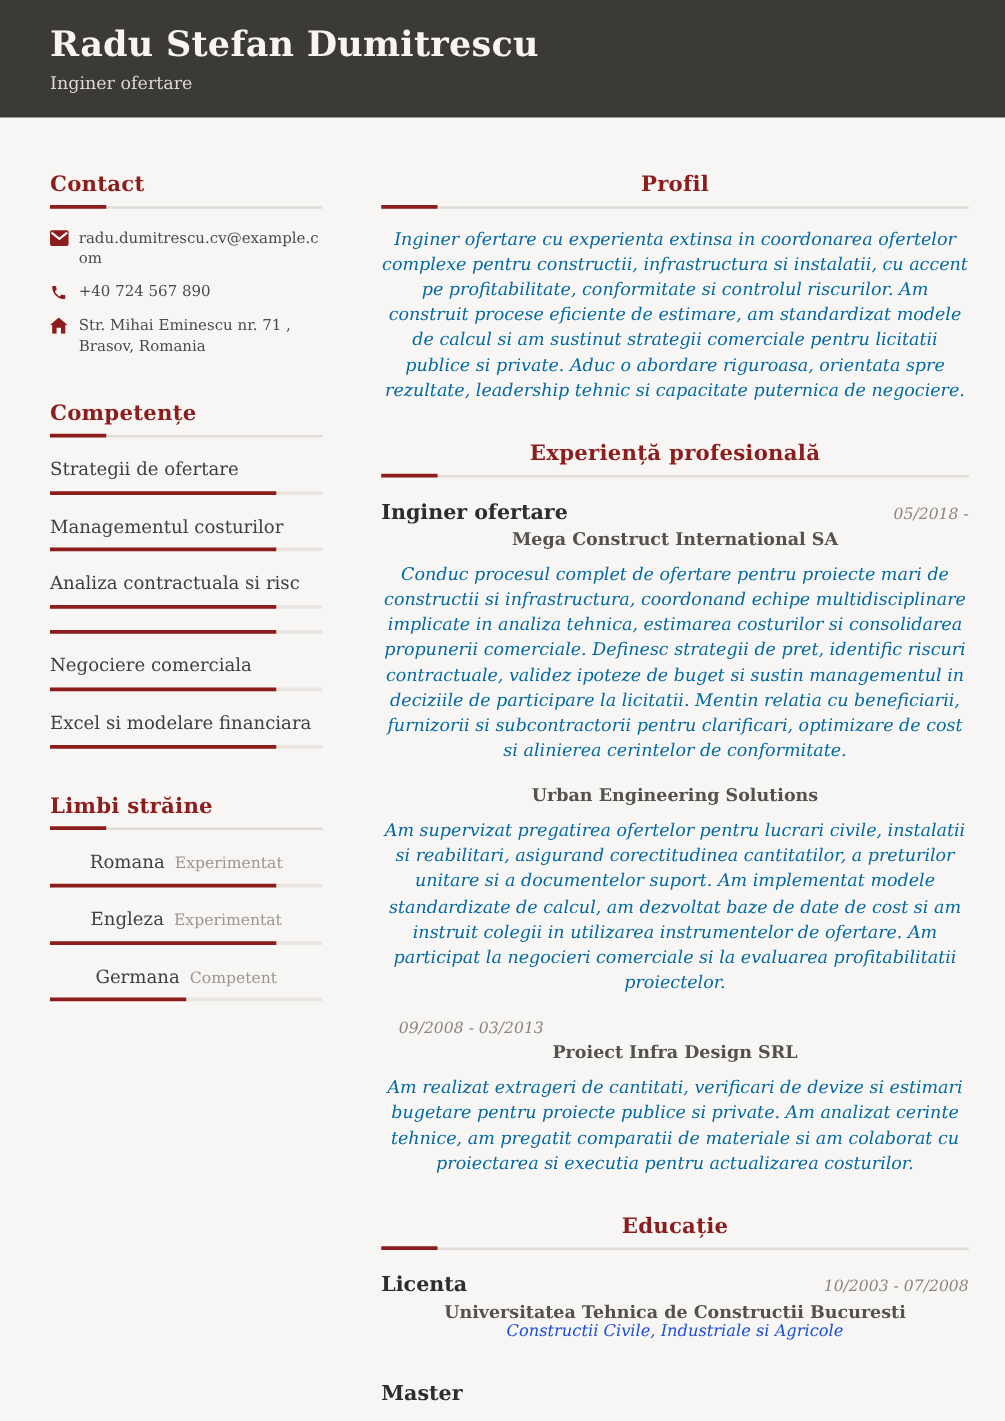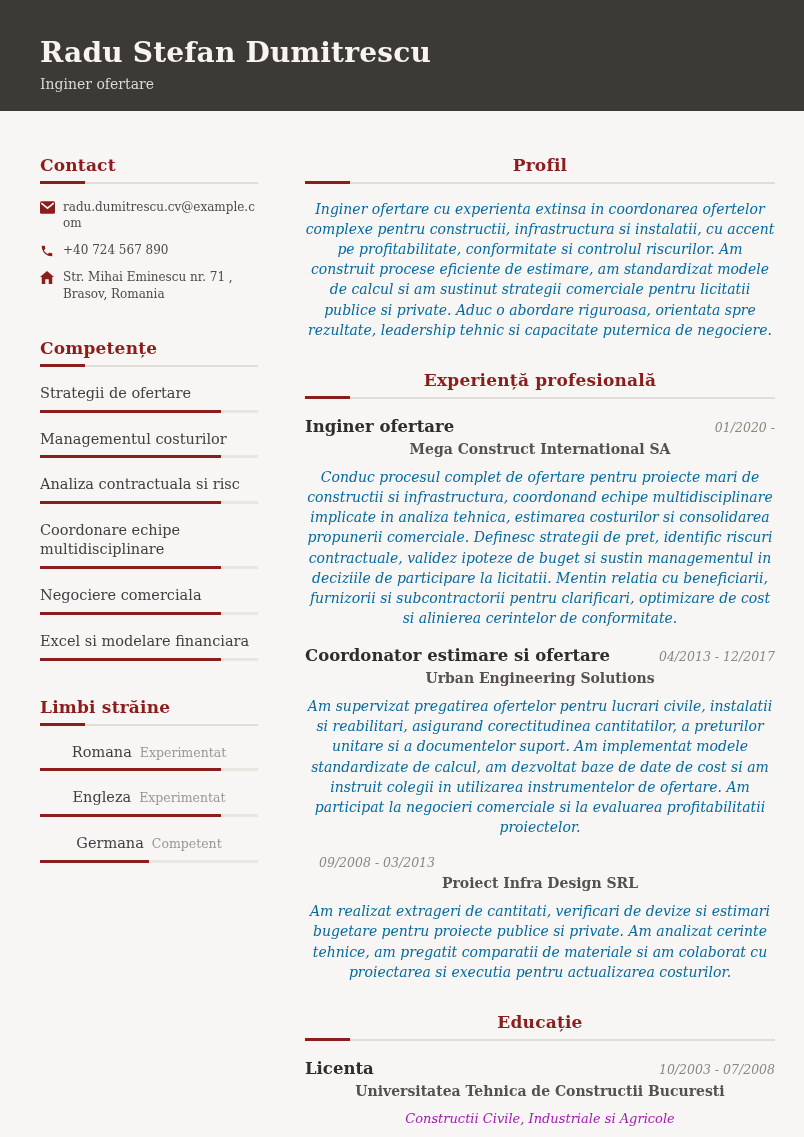--- a/index.html
+++ b/index.html
@@ -8,21 +8,21 @@
     width: 804px;
     min-height: 1137px;
     background: #f7f6f4;
     font-family: "DejaVu Serif", "Liberation Serif", serif;
     color: #4e4e4e;
   }
 
   
   .header {
     background: #3b3a37;
-    padding: 38px 40px 19px 40px;
+    padding: 21px 40px 19px 40px;
   }
   .header h1 {
     margin: 0 0 7px 0;
     font-size: 28px;
     line-height: 1.1;
     font-weight: bold;
     color: #f8f5ef;
     letter-spacing: 0.2px;
   }
   .header .subtitle {
@@ -142,24 +142,24 @@
     margin-top: 5px;
     font-size: 14px;
     color: #55524e;
     font-weight: bold;
   }
   .job .para { margin-top: 10px; font-style: italic; }
 
   .edu { margin-top: 18px; }
   .edu + .edu { margin-top: 32px; }
   .edu-field {
-    margin-top: 12px;
+    margin-top: 0;
     font-size: 13px;
     font-style: italic;
-    color: #a21caf;
+    color: #1d4ed8;
   }
 </style>
 </head>
 <body>
 
 <div class="page">
 
   <header class="header">
     <h1>Radu Stefan Dumitrescu</h1>
     <div class="subtitle">Inginer ofertare</div>
@@ -217,21 +217,20 @@
               <div class="bar-fill" style="width: 83%;"></div>
             </div>
         </div>
         <div class="skill">
           <div class="skill-label">Analiza contractuala si risc</div>
           <div class="bar">
               <div class="bar-fill" style="width: 83%;"></div>
             </div>
         </div>
         <div class="skill">
-          <div class="skill-label">Coordonare echipe multidisciplinare</div>
           <div class="bar">
               <div class="bar-fill" style="width: 83%;"></div>
             </div>
         </div>
         <div class="skill">
           <div class="skill-label">Negociere comerciala</div>
           <div class="bar">
               <div class="bar-fill" style="width: 83%;"></div>
             </div>
         </div>
@@ -286,31 +285,27 @@
         <p class="para profile-text">Inginer ofertare cu experienta extinsa in coordonarea ofertelor complexe pentru constructii, infrastructura si instalatii, cu accent pe profitabilitate, conformitate si controlul riscurilor. Am construit procese eficiente de estimare, am standardizat modele de calcul si am sustinut strategii comerciale pentru licitatii publice si private. Aduc o abordare riguroasa, orientata spre rezultate, leadership tehnic si capacitate puternica de negociere.</p>
       </section>
 
       <section class="main-section">
         <h2 class="sec">Experiență profesională</h2>
         <div class="rule"></div>
 
         <div class="job">
           <div class="job-head">
             <span class="job-title">Inginer ofertare</span>
-            <span class="job-date">01/2020 -</span>
+            <span class="job-date">05/2018 -</span>
           </div>
           <div class="job-company">Mega Construct International SA</div>
           <p class="para">Conduc procesul complet de ofertare pentru proiecte mari de constructii si infrastructura, coordonand echipe multidisciplinare implicate in analiza tehnica, estimarea costurilor si consolidarea propunerii comerciale. Definesc strategii de pret, identific riscuri contractuale, validez ipoteze de buget si sustin managementul in deciziile de participare la licitatii. Mentin relatia cu beneficiarii, furnizorii si subcontractorii pentru clarificari, optimizare de cost si alinierea cerintelor de conformitate.</p>
         </div>
 
         <div class="job">
-          <div class="job-head">
-            <span class="job-title">Coordonator estimare si ofertare</span>
-            <span class="job-date">04/2013 - 12/2017</span>
-          </div>
           <div class="job-company">Urban Engineering Solutions</div>
           <p class="para">Am supervizat pregatirea ofertelor pentru lucrari civile, instalatii si reabilitari, asigurand corectitudinea cantitatilor, a preturilor unitare si a documentelor suport. Am implementat modele standardizate de calcul, am dezvoltat baze de date de cost si am instruit colegii in utilizarea instrumentelor de ofertare. Am participat la negocieri comerciale si la evaluarea profitabilitatii proiectelor.</p>
         </div>
 
         <div class="job">
           <div class="job-head">
             <span class="job-date">09/2008 - 03/2013</span>
           </div>
           <div class="job-company">Proiect Infra Design SRL</div>
           <p class="para">Am realizat extrageri de cantitati, verificari de devize si estimari bugetare pentru proiecte publice si private. Am analizat cerinte tehnice, am pregatit comparatii de materiale si am colaborat cu proiectarea si executia pentru actualizarea costurilor.</p>

